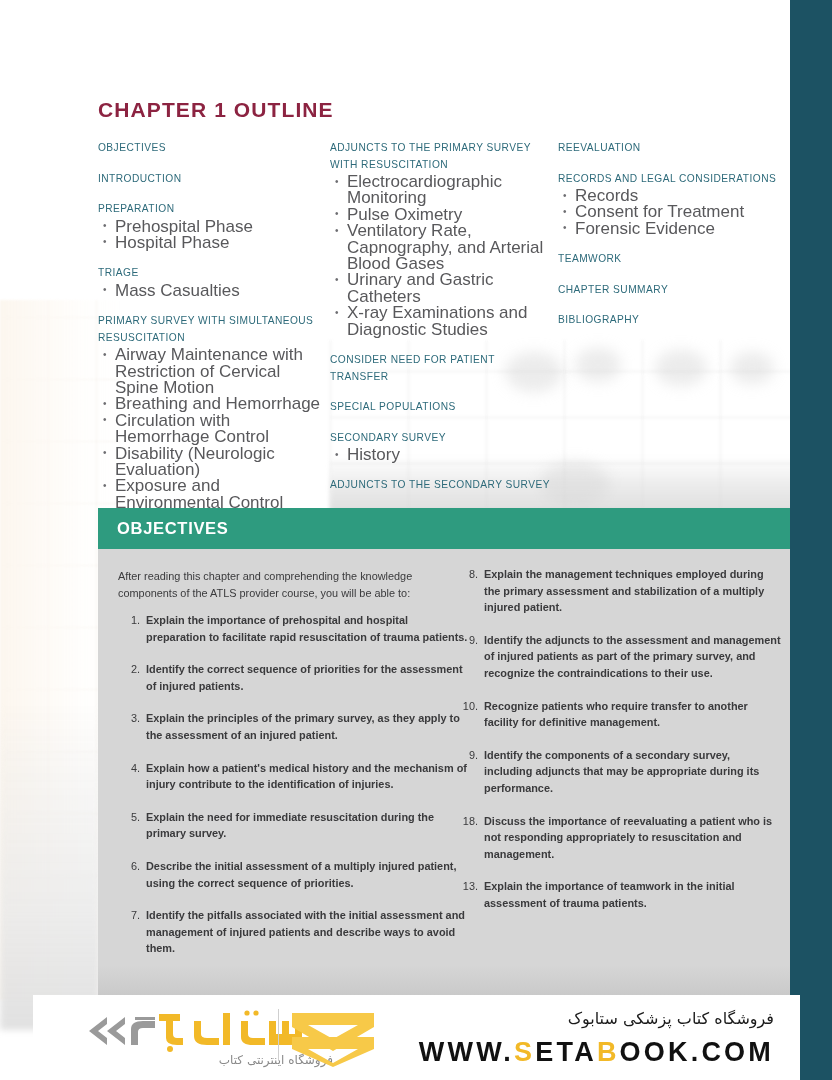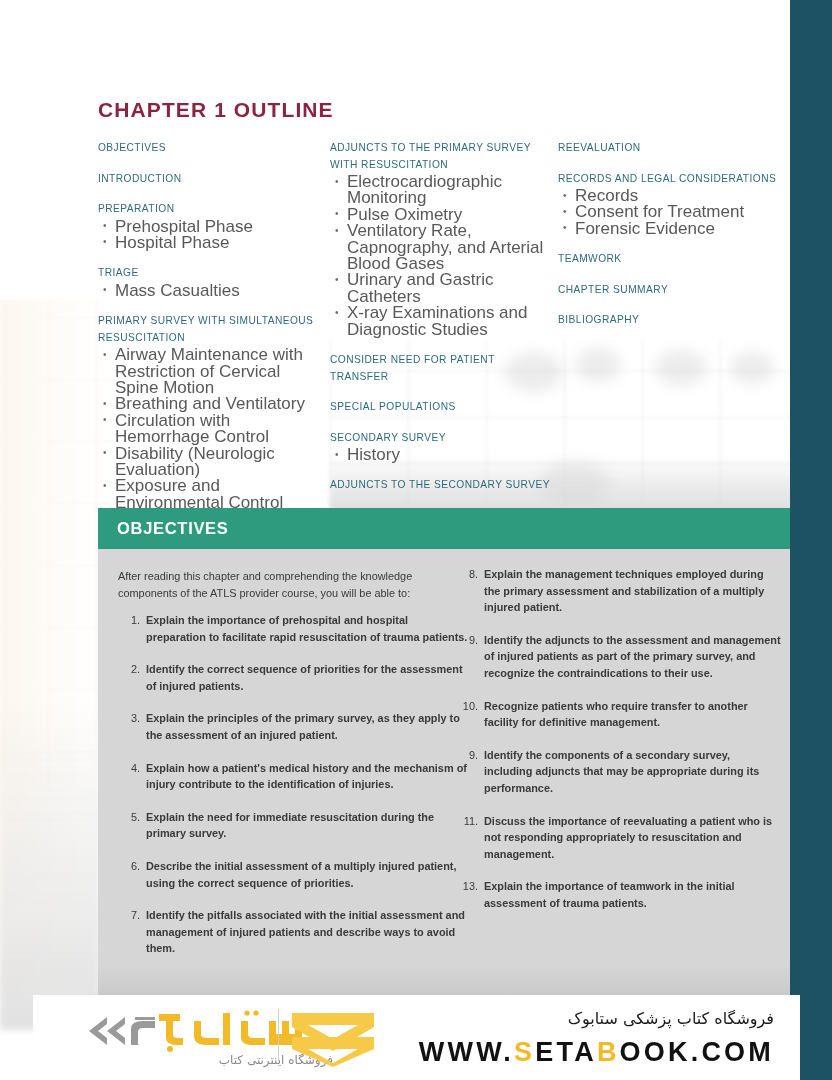--- a/index.html
+++ b/index.html
@@ -185,21 +185,21 @@
         <div class="sec">
           <div class="sec-head">TRIAGE</div>
           <ul>
             <li>Mass Casualties</li>
           </ul>
         </div>
         <div class="sec">
           <div class="sec-head">PRIMARY SURVEY WITH SIMULTANEOUS RESUSCITATION</div>
           <ul>
             <li>Airway Maintenance with Restriction of Cervical Spine Motion</li>
-            <li>Breathing and Ventilatory</li>
+            <li>Breathing and Hemorrhage</li>
             <li>Circulation with Hemorrhage Control</li>
             <li>Disability (Neurologic Evaluation)</li>
             <li>Exposure and Environmental Control</li>
           </ul>
         </div>
       </div>
     <div class="col col-2">
         <div class="sec">
           <div class="sec-head">ADJUNCTS TO THE PRIMARY SURVEY WITH RESUSCITATION</div>
           <ul>
@@ -297,21 +297,21 @@
         </div>
         <div class="obj-item">
           <div class="obj-num">10.</div>
           <div class="obj-txt">Recognize patients who require transfer to another facility for definitive management.</div>
         </div>
         <div class="obj-item">
           <div class="obj-num">9.</div>
           <div class="obj-txt">Identify the components of a secondary survey, including adjuncts that may be appropriate during its performance.</div>
         </div>
         <div class="obj-item">
-          <div class="obj-num">11.</div>
+          <div class="obj-num">18.</div>
           <div class="obj-txt">Discuss the importance of reevaluating a patient who is not responding appropriately to resuscitation and management.</div>
         </div>
         <div class="obj-item">
           <div class="obj-num">13.</div>
           <div class="obj-txt">Explain the importance of teamwork in the initial assessment of trauma patients.</div>
         </div>
       </div>
   </div>
   <div id="panel-fade"></div>
 

